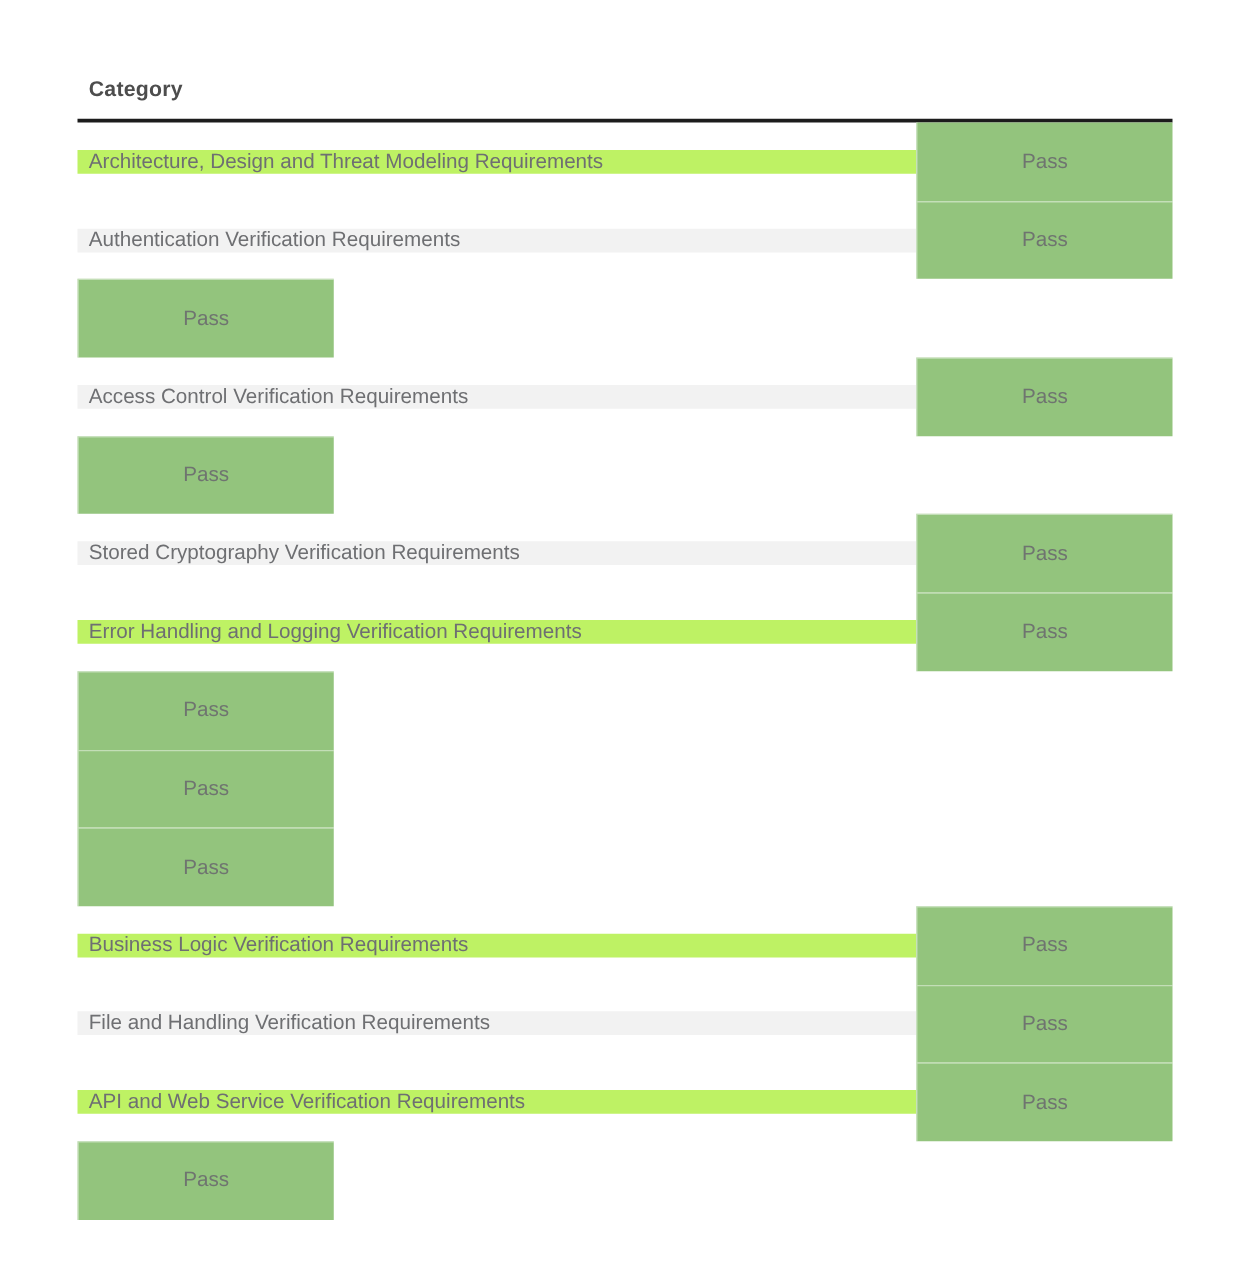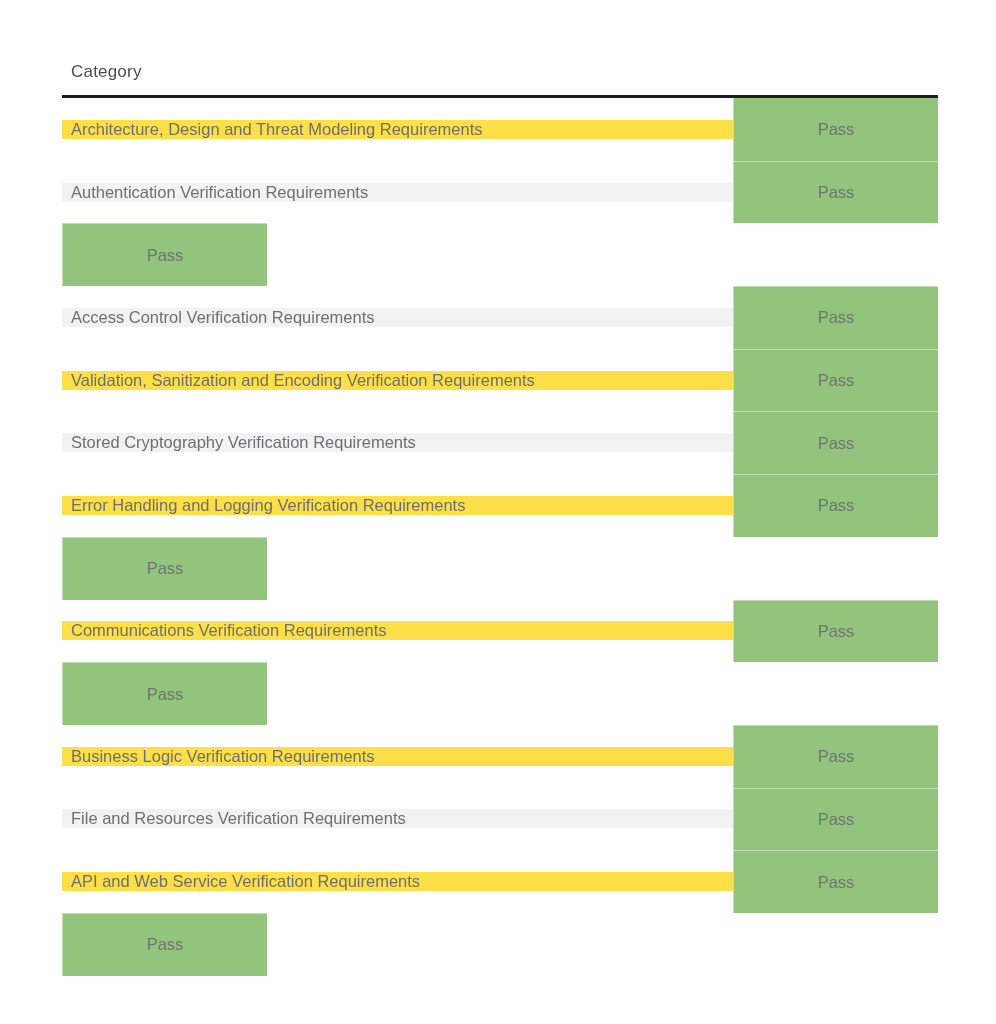--- a/index.html
+++ b/index.html
@@ -33,37 +33,37 @@
   .cat {
     width: 671px;
     padding-left: 9px;
     text-align: left;
   }
   .stat {
     width: 205px;
     text-align: center;
   }
   .head {
-    font-weight: normal;
+    font-weight: bold;
     font-size: 17px;
     color: var(--header-text, #4d4d4d);
     letter-spacing: 0.2px;
   }
   .tbody {
     display: block;
   }
   .row {
     display: flex;
     height: 62.7px;
     align-items: center;
     font-size: 16.5px;
   }
   .row .cat {
     color: var(--row-text, #6e6f72);
-    background: #fde047;
+    background: #bef264;
   }
   .row:nth-child(even) .cat {
     background: var(--alt-row-bg, #f2f2f2);
   }
   .row .stat {
     height: 100%;
     display: flex;
     align-items: center;
     justify-content: center;
     background: var(--pass-bg, #93c47d);
@@ -97,54 +97,52 @@
   <div class="row">
     <div class="cell stat">Pass</div>
   </div>
 
   <div class="row">
     <div class="cell cat">Access Control Verification Requirements</div>
     <div class="cell stat">Pass</div>
   </div>
 
   <div class="row">
-    <div class="cell cat">Validation, Sanitization and Encoding Verification Requirements</div>
     <div class="cell stat">Pass</div>
   </div>
 
   <div class="row">
     <div class="cell cat">Stored Cryptography Verification Requirements</div>
     <div class="cell stat">Pass</div>
   </div>
 
   <div class="row">
     <div class="cell cat">Error Handling and Logging Verification Requirements</div>
     <div class="cell stat">Pass</div>
   </div>
 
   <div class="row">
     <div class="cell stat">Pass</div>
   </div>
 
   <div class="row">
-    <div class="cell cat">Communications Verification Requirements</div>
     <div class="cell stat">Pass</div>
   </div>
 
   <div class="row">
     <div class="cell stat">Pass</div>
   </div>
 
   <div class="row">
     <div class="cell cat">Business Logic Verification Requirements</div>
     <div class="cell stat">Pass</div>
   </div>
 
   <div class="row">
-    <div class="cell cat">File and Resources Verification Requirements</div>
+    <div class="cell cat">File and Handling Verification Requirements</div>
     <div class="cell stat">Pass</div>
   </div>
 
   <div class="row">
     <div class="cell cat">API and Web Service Verification Requirements</div>
     <div class="cell stat">Pass</div>
   </div>
 
   <div class="row">
     <div class="cell stat">Pass</div>

